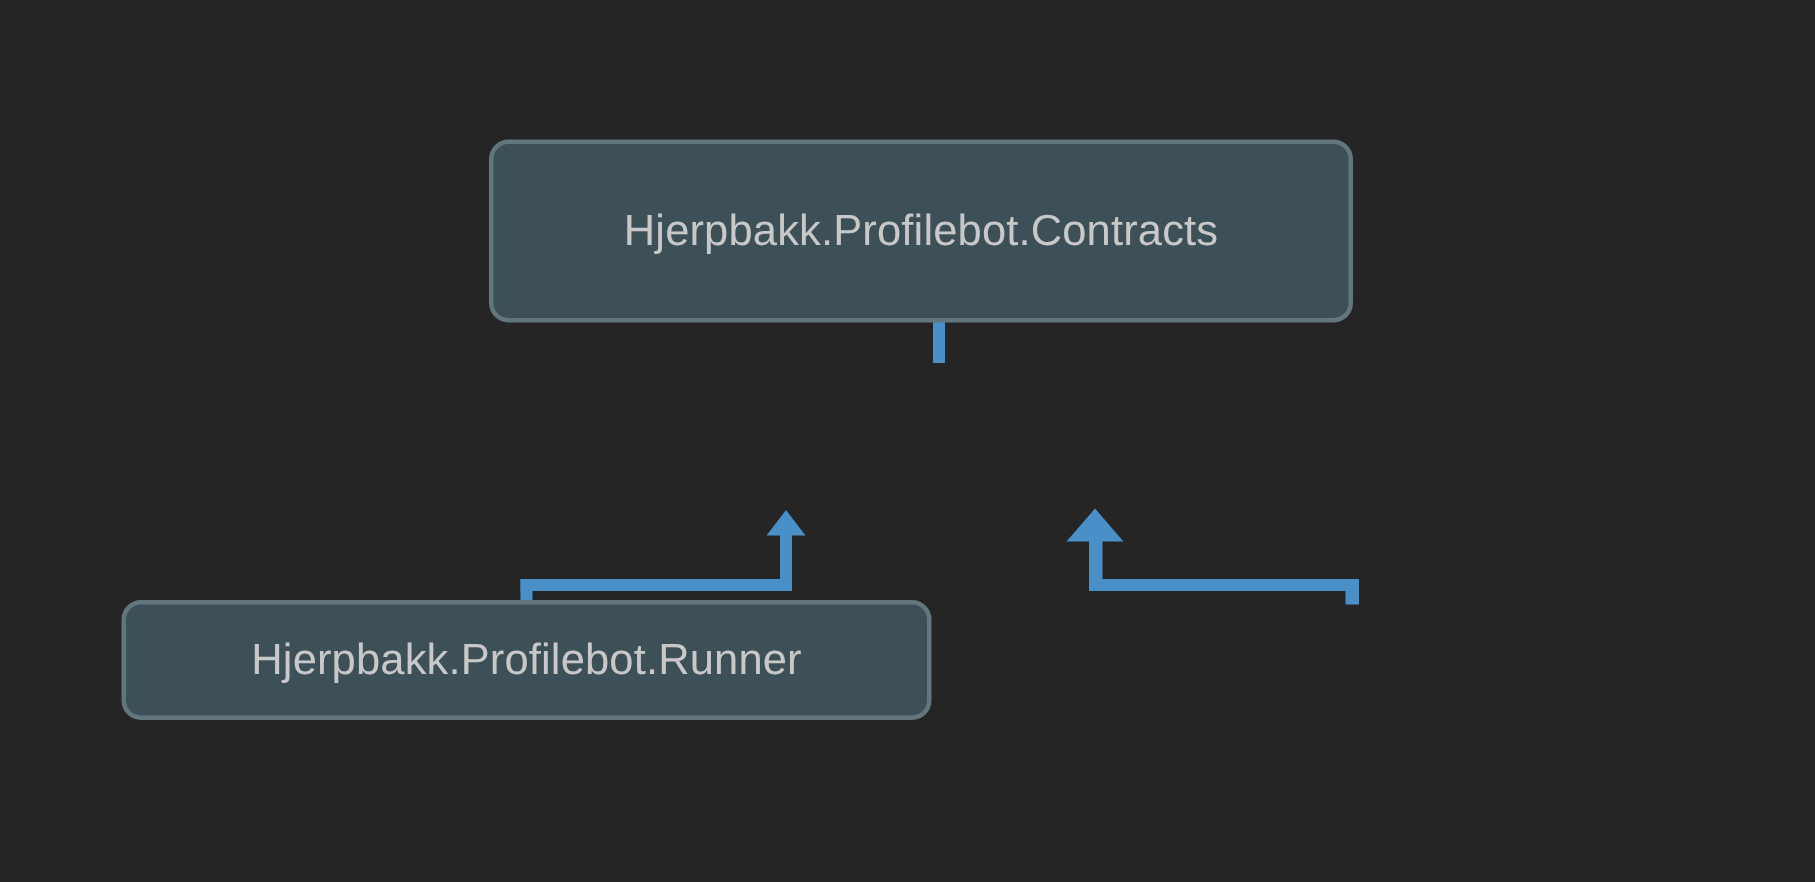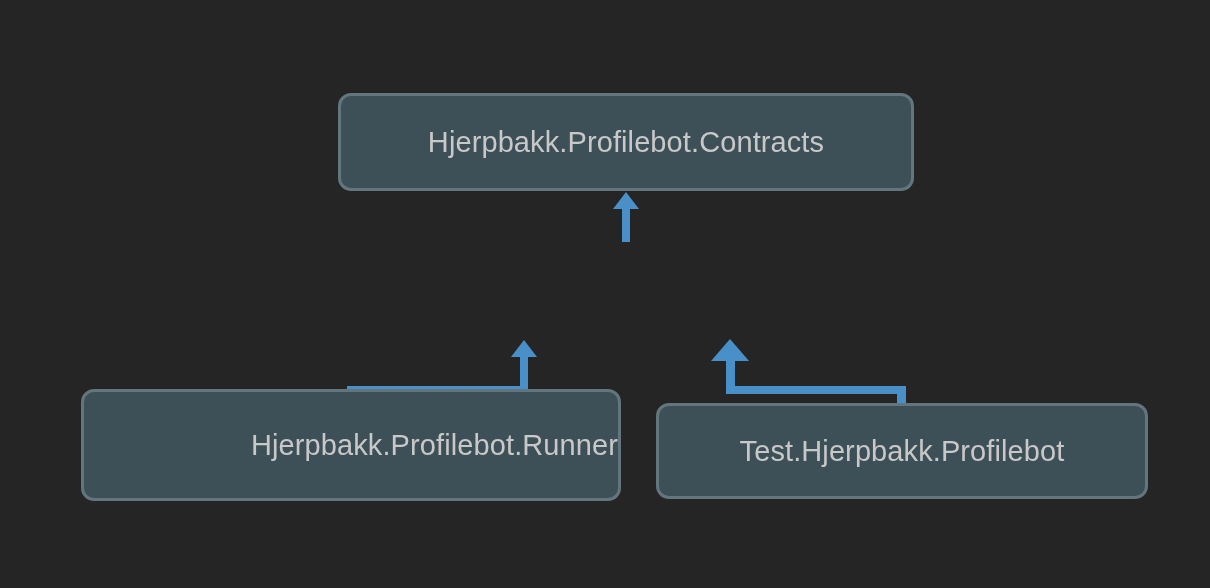--- a/index.html
+++ b/index.html
@@ -33,37 +33,36 @@
   .node-label {
     color: #c8c8c8;
     font-size: 29px;
     font-weight: 400;
     letter-spacing: 0.1px;
     white-space: nowrap;
     line-height: 1;
     font-family: "Liberation Sans", sans-serif;
   }
   #node-contracts {
-    left: 338px;
+    left: 326px;
     top: 93px;
     width: 576px;
-    height: 98px;
+    height: 122px;
   }
   #node-profilebot {
     left: 413px;
     top: 241px;
     width: 426px;
     height: 98px;
   }
   #node-runner {
     left: 81px;
-    top: 389px;
+    top: 400px;
     width: 540px;
-    height: 112px;
-    justify-content: flex-end;
+    height: 80px;
   }
   #node-test {
     left: 656px;
     top: 403px;
     width: 492px;
     height: 96px;
   }
   .edge-layer {
     position: absolute;
     left: 0;
@@ -103,17 +102,14 @@
 
   <div class="node-box" id="node-contracts">
     <span class="node-label">Hjerpbakk.Profilebot.Contracts</span>
   </div>
 
 
   <div class="node-box" id="node-runner">
     <span class="node-label">Hjerpbakk.Profilebot.Runner</span>
   </div>
 
-  <div class="node-box" id="node-test">
-    <span class="node-label">Test.Hjerpbakk.Profilebot</span>
-  </div>
 
 </div>
 
 </body></html>

